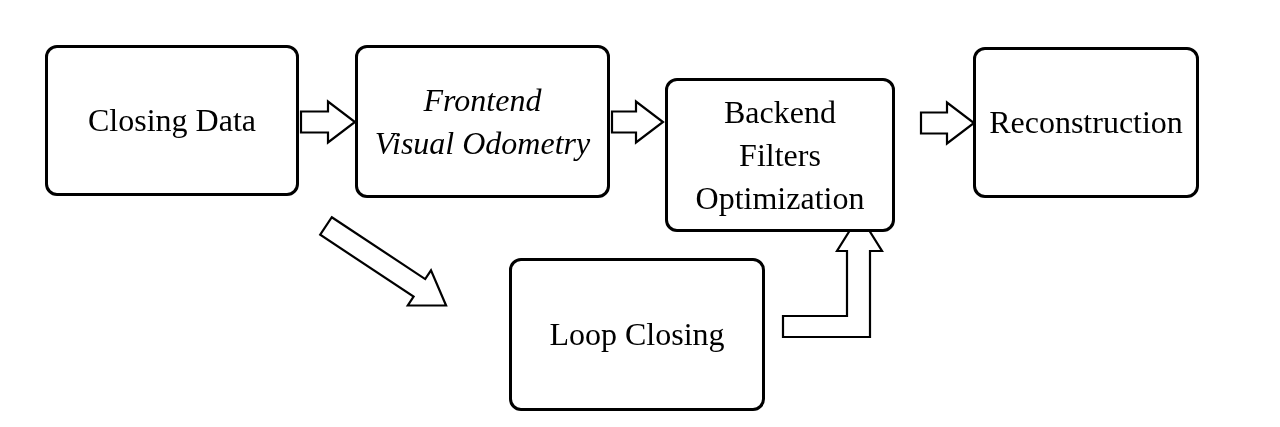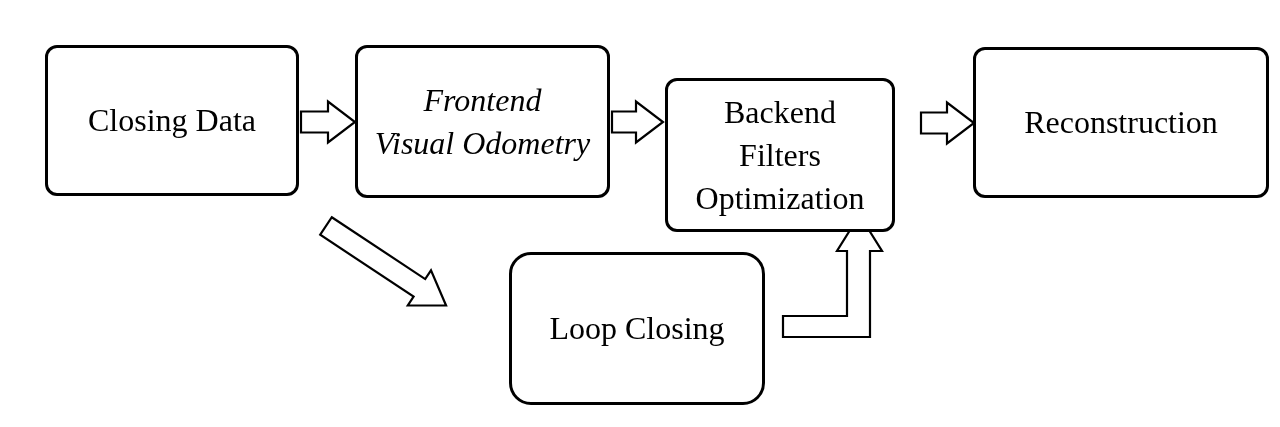--- a/index.html
+++ b/index.html
@@ -44,22 +44,22 @@
   .arrow-layer path {
     fill: #ffffff;
     stroke: #000000;
     stroke-width: 2.2;
     stroke-linejoin: miter;
   }
   
   #box-sensor   { left: 45px;  top: 45px;  width: 254px; height: 151px; }
   #box-frontend { left: 355px; top: 45px;  width: 255px; height: 153px; font-style: italic; }
   #box-backend  { left: 665px; top: 46px;  width: 230px; height: 154px; margin-top: 32px; }
-  #box-recon    { left: 973px; top: 47px;  width: 296px; height: 151px; }
-  #box-loop     { left: 509px; top: 252px; width: 256px; height: 153px; border-radius: 22px; }
+  #box-recon    { left: 973px; top: 47px;  width: 226px; height: 151px; }
+  #box-loop     { left: 509px; top: 258px; width: 256px; height: 153px; }
 </style>
 </head>
 <body>
 
 <div class="canvas">
 
   <svg class="arrow-layer" viewBox="0 0 1280 427" aria-hidden="true">
     <path d="M301,111.5 L328,111.5 L328,101.5 L355,122 L328,142.5 L328,132.5 L301,132.5 Z"></path>
     <path d="M612,111.5 L636,111.5 L636,101.5 L663,122 L636,142.5 L636,132.5 L612,132.5 Z"></path>
     <path d="M921,112.5 L947,112.5 L947,102.5 L974,123 L947,143.5 L947,133.5 L921,133.5 Z"></path>

